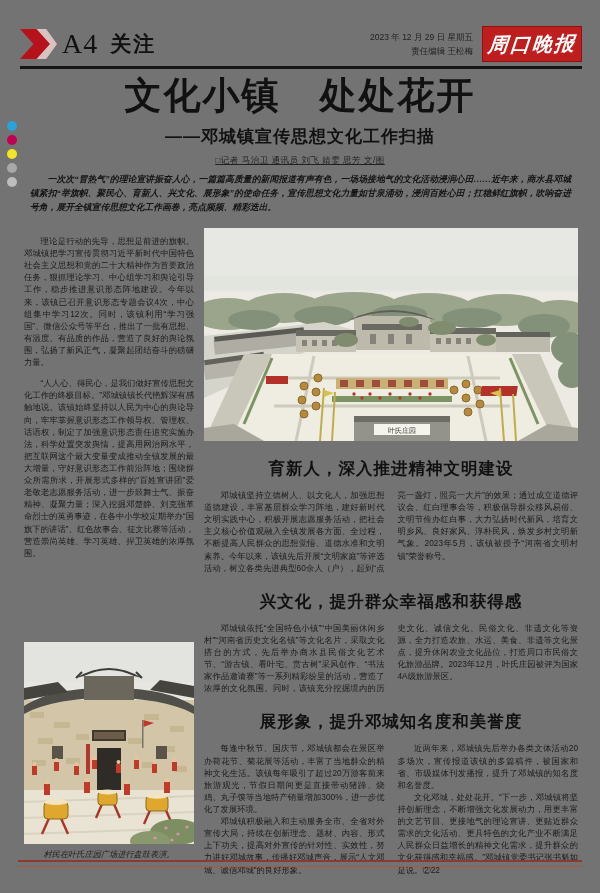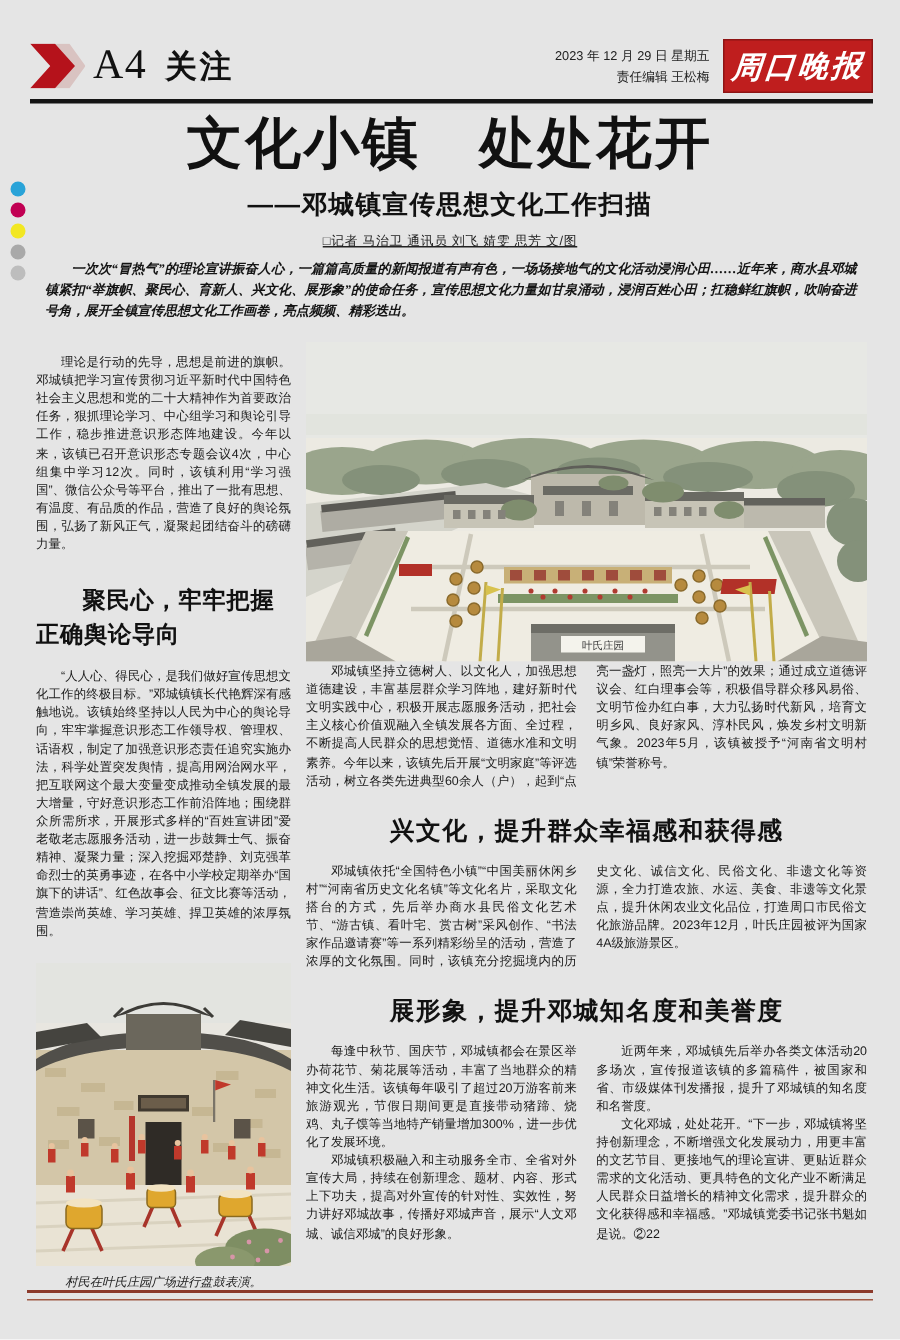--- a/index.html
+++ b/index.html
@@ -1,18 +1,18 @@
 <!DOCTYPE html>
 <html><head>
 <meta charset="utf-8">
 <style>
   * { margin:0; padding:0; box-sizing:border-box; }
   html,body { background:#ffffff; }
   body { font-family:"Liberation Sans", sans-serif; color:#111; }
-  .page { position:relative; width:600px; height:893px; background:#e5e5e5; overflow:hidden; margin:0 auto; }
+  .page { position:relative; width:600px; height:893px; background:#737373; overflow:hidden; margin:0 auto; }
 
   
   .reg-dots { position:absolute; left:7px; top:121px; width:12px; }
   .reg-dots .dot { width:10px; height:10px; border-radius:50%; margin-bottom:4px; }
 
   
   .header { position:absolute; top:24px; left:20px; right:18px; height:40px; display:flex; align-items:center; }
   .chev-wrap { position:relative; width:38px; height:30px; margin-right:4px; flex:none; }
   .chev { position:absolute; top:0; height:30px; }
   .chev.light { left:13px; width:24px; background:#d9c3c1;
@@ -95,21 +95,20 @@
   <div class="headline-block">
     <h1>文化小镇　处处花开</h1>
     <div class="subtitle">——邓城镇宣传思想文化工作扫描</div>
     <div class="byline">□记者 马治卫 通讯员 刘飞 婧雯 思芳 文/图</div>
   </div>
 
   <p class="intro">一次次“冒热气”的理论宣讲振奋人心，一篇篇高质量的新闻报道有声有色，一场场接地气的文化活动浸润心田……近年来，商水县邓城镇紧扣“举旗帜、聚民心、育新人、兴文化、展形象”的使命任务，宣传思想文化力量如甘泉涌动，浸润百姓心田；扛稳鲜红旗帜，吹响奋进号角，展开全镇宣传思想文化工作画卷，亮点频频、精彩迭出。</p>
 
   <div class="left-col">
     <p class="body8">理论是行动的先导，思想是前进的旗帜。邓城镇把学习宣传贯彻习近平新时代中国特色社会主义思想和党的二十大精神作为首要政治任务，狠抓理论学习、中心组学习和舆论引导工作，稳步推进意识形态阵地建设。今年以来，该镇已召开意识形态专题会议4次，中心组集中学习12次。同时，该镇利用“学习强国”、微信公众号等平台，推出了一批有思想、有温度、有品质的作品，营造了良好的舆论氛围，弘扬了新风正气，凝聚起团结奋斗的磅礴力量。</p>
-    <h2 class="lefthead second">聚民心，牢牢把握正确舆论导向</h2>
     <p class="body8">“人人心、得民心，是我们做好宣传思想文化工作的终极目标。”邓城镇镇长代艳辉深有感触地说。该镇始终坚持以人民为中心的舆论导向，牢牢掌握意识形态工作领导权、管理权、话语权，制定了加强意识形态责任追究实施办法，科学处置突发舆情，提高用网治网水平，把互联网这个最大变量变成推动全镇发展的最大增量，守好意识形态工作前沿阵地；围绕群众所需所求，开展形式多样的“百姓宣讲团”爱老敬老志愿服务活动，进一步鼓舞士气、振奋精神、凝聚力量；深入挖掘邓楚静、刘克强革命烈士的英勇事迹，在各中小学校定期举办“国旗下的讲话”、红色故事会、征文比赛等活动，营造崇尚英雄、学习英雄、捍卫英雄的浓厚氛围。</p>
   </div>
 
   <div class="left-photo-block">
     <svg viewBox="0 0 170 202" aria-hidden="true">
       <rect width="170" height="202" fill="#e8e6e0"></rect>
       <rect width="170" height="40" fill="#e3e4e0"></rect>
 
       <rect x="0" y="58" width="170" height="92" fill="#d3c6a8"></rect>
       <g fill="#c2b28d" opacity="0.75">
@@ -347,20 +346,21 @@
 
       <rect x="150" y="192" width="96" height="21" fill="#93938b"></rect>
       <rect x="150" y="188" width="96" height="6" fill="#6d6d66"></rect>
       <rect x="170" y="196" width="56" height="11" fill="#f4f3ec"></rect>
       <text x="198" y="204.5" font-size="7" fill="#3a3a3a" text-anchor="middle">叶氏庄园</text>
 
       <polygon points="0,213 60,213 30,196 0,200" fill="#a9a69b"></polygon>
       <polygon points="374,213 314,213 344,196 374,200" fill="#a9a69b"></polygon>
     </svg>
 
+    <h2 class="centerhead">育新人，深入推进精神文明建设</h2>
     <div class="twocol">
       <p class="body8">邓城镇坚持立德树人、以文化人，加强思想道德建设，丰富基层群众学习阵地，建好新时代文明实践中心，积极开展志愿服务活动，把社会主义核心价值观融入全镇发展各方面、全过程，不断提高人民群众的思想觉悟、道德水准和文明素养。今年以来，该镇先后开展“文明家庭”等评选活动，树立各类先进典型60余人（户），起到“点亮一盏灯，照亮一大片”的效果；通过成立道德评议会、红白理事会等，积极倡导群众移风易俗、文明节俭办红白事，大力弘扬时代新风，培育文明乡风、良好家风、淳朴民风，焕发乡村文明新气象。2023年5月，该镇被授予“河南省文明村镇”荣誉称号。</p>
     </div>
 
     <h2 class="centerhead">兴文化，提升群众幸福感和获得感</h2>
     <div class="twocol">
       <p class="body8">邓城镇依托“全国特色小镇”“中国美丽休闲乡村”“河南省历史文化名镇”等文化名片，采取文化搭台的方式，先后举办商水县民俗文化艺术节、“游古镇、看叶宅、赏古树”采风创作、“书法家作品邀请赛”等一系列精彩纷呈的活动，营造了浓厚的文化氛围。同时，该镇充分挖掘境内的历史文化、诚信文化、民俗文化、非遗文化等资源，全力打造农旅、水运、美食、非遗等文化景点，提升休闲农业文化品位，打造周口市民俗文化旅游品牌。2023年12月，叶氏庄园被评为国家4A级旅游景区。</p>
     </div>
 
     <h2 class="centerhead">展形象，提升邓城知名度和美誉度</h2>

